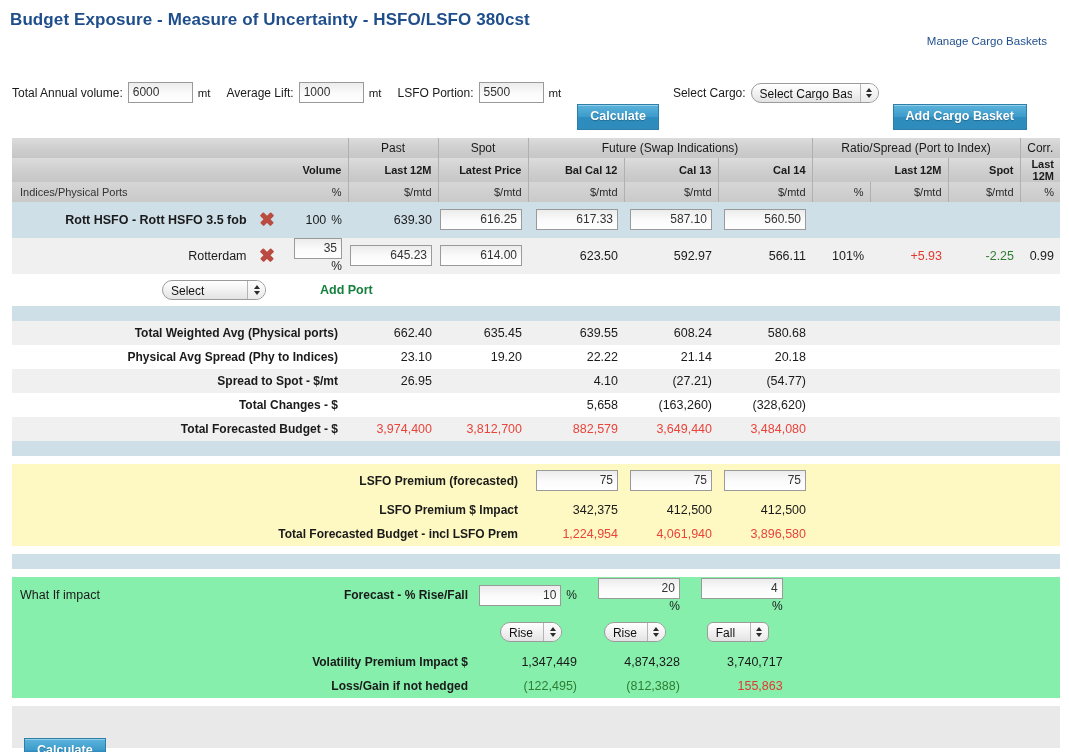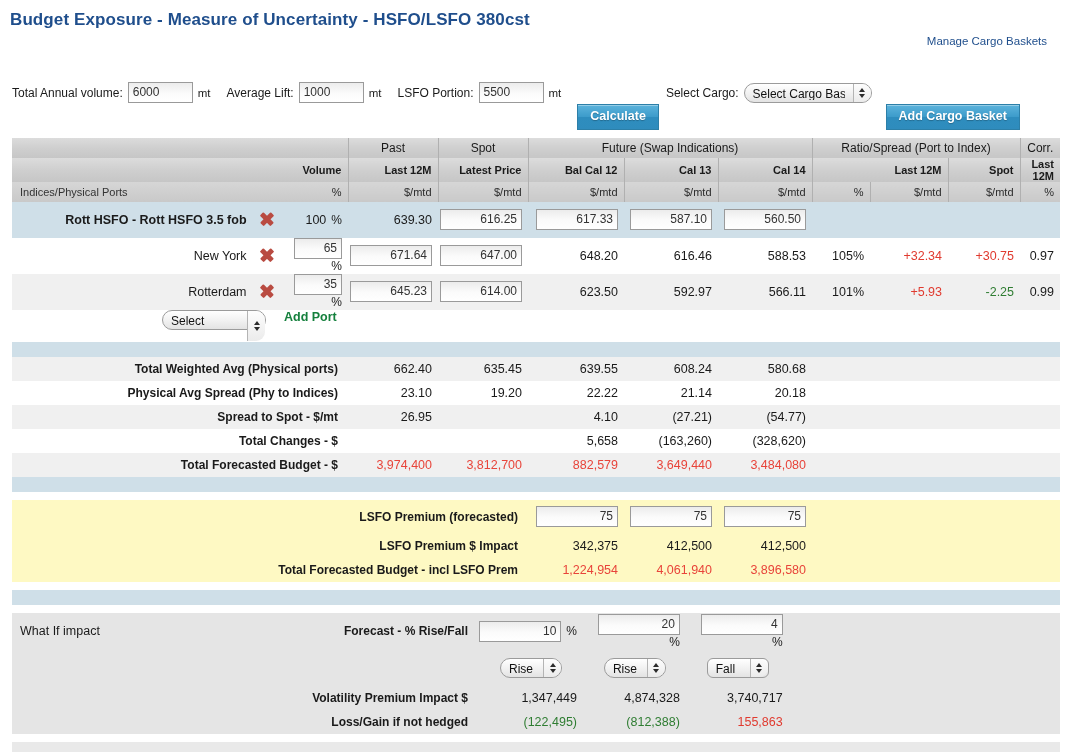--- a/index.html
+++ b/index.html
@@ -189,43 +189,44 @@
   .neg { color: #2f7d32; }
   .red { color: #e8443a; }
 
   .spacer-bar { width: 1048px; margin-left: 12px; height: 15px; background: #cfdfe8; }
   .spacer-white { height: 8px; }
 
   
   .addport-row {
     width: 1048px; margin-left: 12px;
     height: 32px;
-    display: flex; 
+    display: flex; align-items: center;
     padding-left: 150px;
     box-sizing: border-box;
+    gap: 36px;
   }
   .addport-link {
     color: #15803d; font-weight: bold; font-size: 12.5px;
     margin-left: 18px; text-decoration: none; cursor: pointer;
   }
 
   
   .sgrid { width: 1048px; margin-left: 12px; border-collapse: collapse; table-layout: fixed; }
   .sgrid td { height: 22px; font-size: 12.5px; text-align: right; padding-right: 6px; }
   .sgrid tr.a td { background: #f0f0f0; }
   .sgrid tr.b td { background: #ffffff; }
   .sgrid td.lbl { font-weight: bold; font-size: 12px; padding-right: 10px; }
 
   .lgrid { width: 1048px; margin-left: 12px; border-collapse: collapse; table-layout: fixed; }
   .lgrid td { height: 22px; font-size: 12.5px; text-align: right; padding-right: 6px; background: #fef9c3; }
   .lgrid td.lbl { font-weight: bold; font-size: 12px; padding-right: 10px; }
   .lgrid td.tallrow { height: 32px; }
 
   .wgrid { width: 1048px; margin-left: 12px; border-collapse: collapse; table-layout: fixed; }
-  .wgrid td { height: 22px; font-size: 12.5px; text-align: right; padding-right: 6px; background: #e5e5e5; }
+  .wgrid td { height: 22px; font-size: 12.5px; text-align: right; padding-right: 6px; background: #86efac; }
   .wgrid td.lbl { font-weight: bold; font-size: 12px; padding-right: 10px; }
   .wgrid td.lbl-left { font-weight: normal; text-align: left; padding-left: 8px; font-size: 12.5px; }
   .wgrid td.tallrow { height: 32px; }
   .wgrid td.selrow { height: 34px; text-align: center; padding-right: 0; }
 
   .calcbar {
     width: 1048px; margin-left: 12px;
     background: #e9e9e9;
     height: 42px;
     display: flex; align-items: center;
@@ -258,21 +259,21 @@
   <span class="tb-label">Average Lift:</span>
   <input class="txtbox tb-input" value="1000" style="">
   <span class="tb-unit">mt</span>
 
   <span class="tb-label">LSFO Portion:</span>
   <input class="txtbox tb-input" value="5500" style="">
   <span class="tb-unit">mt</span>
 
   <button class="btn-blue">Calculate</button>
 
-  <span class="tb-label" style="margin-left:7px;">Select Cargo:</span>
+  <span class="tb-label" style="margin-left:14px;">Select Cargo:</span>
   <span class="selwrap">
     <select class="sel" style="width:128px;">
       <option>Select Cargo Basket</option>
     </select>
     <span class="arrows">
         <i class="up"></i>
         <i class="dn"></i>
       </span>
   </span>
 
@@ -349,42 +350,20 @@
     </td>
     <td>
       <input class="txtbox cellinput" value="560.50" style="">
     </td>
     <td></td>
     <td></td>
     <td></td>
     <td></td>
   </tr>
 
-  <tr class="drow white">
-    <td class="rowname">
-      <span>New York</span>
-      <span class="delx"></span>
-    </td>
-    <td>
-      <input class="txtbox cellinput small" value="65" style=""><span class="pct">%</span>
-    </td>
-    <td>
-      <input class="txtbox cellinput" value="671.64" style="">
-    </td>
-    <td>
-      <input class="txtbox cellinput" value="647.00" style="">
-    </td>
-    <td>648.20</td>
-    <td>616.46</td>
-    <td>588.53</td>
-    <td>105%</td>
-    <td class="pos">+32.34</td>
-    <td class="pos">+30.75</td>
-    <td>0.97</td>
-  </tr>
 
   <tr class="drow alt">
     <td class="rowname">
       <span>Rotterdam</span>
       <span class="delx"></span>
     </td>
     <td>
       <input class="txtbox cellinput small" value="35" style=""><span class="pct">%</span>
     </td>
     <td>

